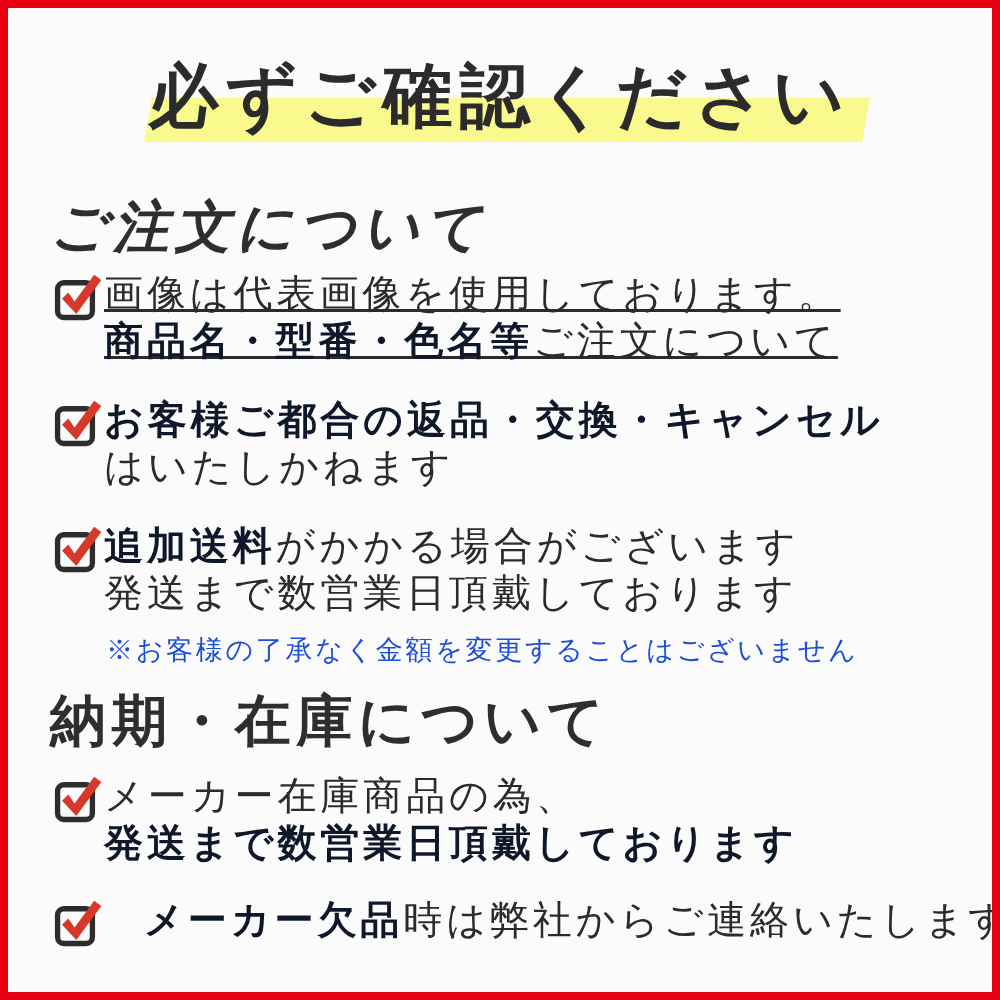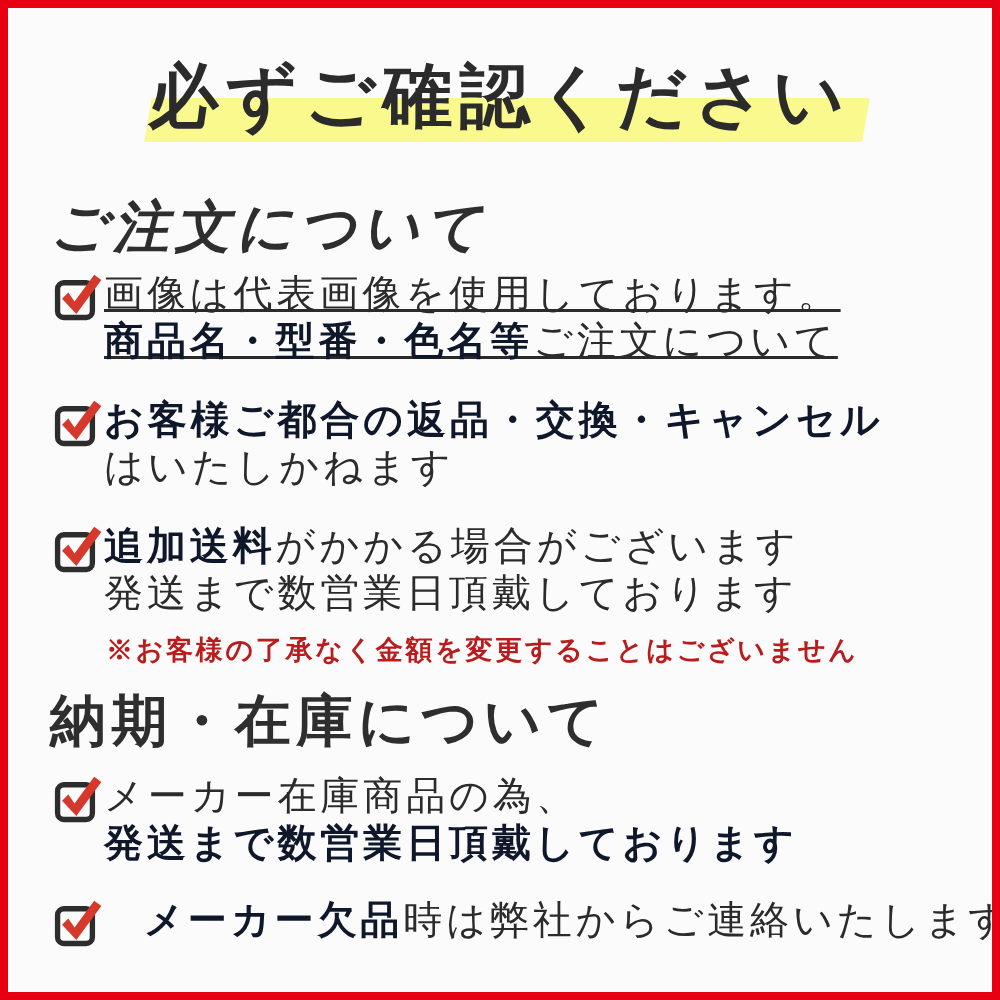--- a/index.html
+++ b/index.html
@@ -63,23 +63,23 @@
   .seg-red{color:#0f172a;font-weight:700;}
   .item-1{top:262px;text-decoration:underline;}
   .item-2{top:388px;}
   .item-3{top:514px;}
   .item-4{top:764px;}
   .item-5{top:888px;gap:40px;}
   .note-red{
     position:absolute;
     left:98px;top:624px;
     font-size:27px;
-    font-weight:700;
+    font-weight:400;
     letter-spacing:0.1em;
-    color:#b91c1c;
+    color:#1d4ed8;
     white-space:nowrap;
   }
 </style>
 </head>
 <body>
 
 <div class="canvas">
 
   <div class="title-band"></div>
   <h1 class="page-title">必ずご確認ください</h1>

